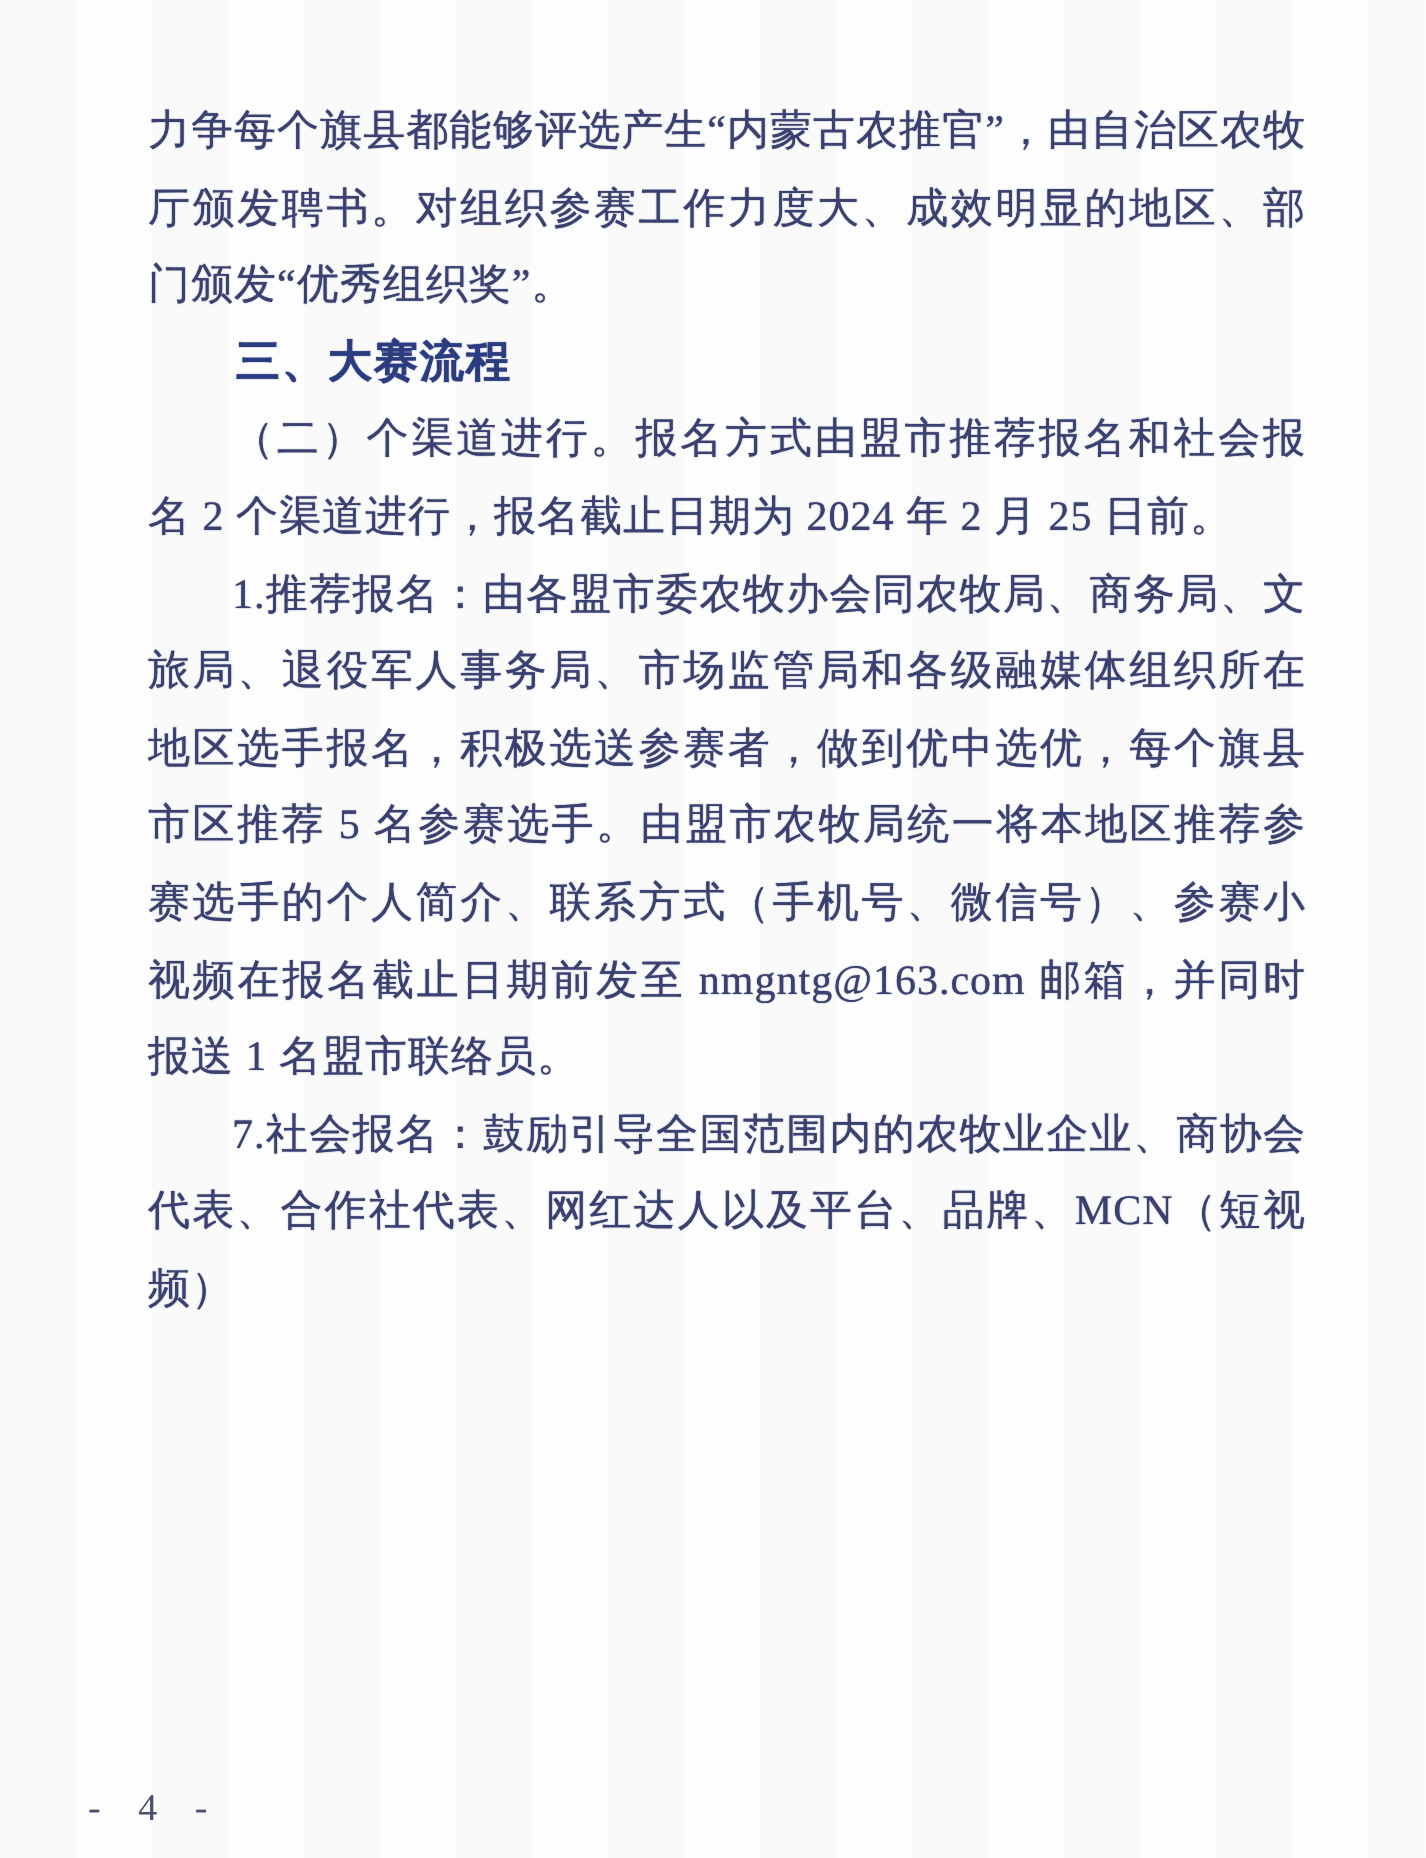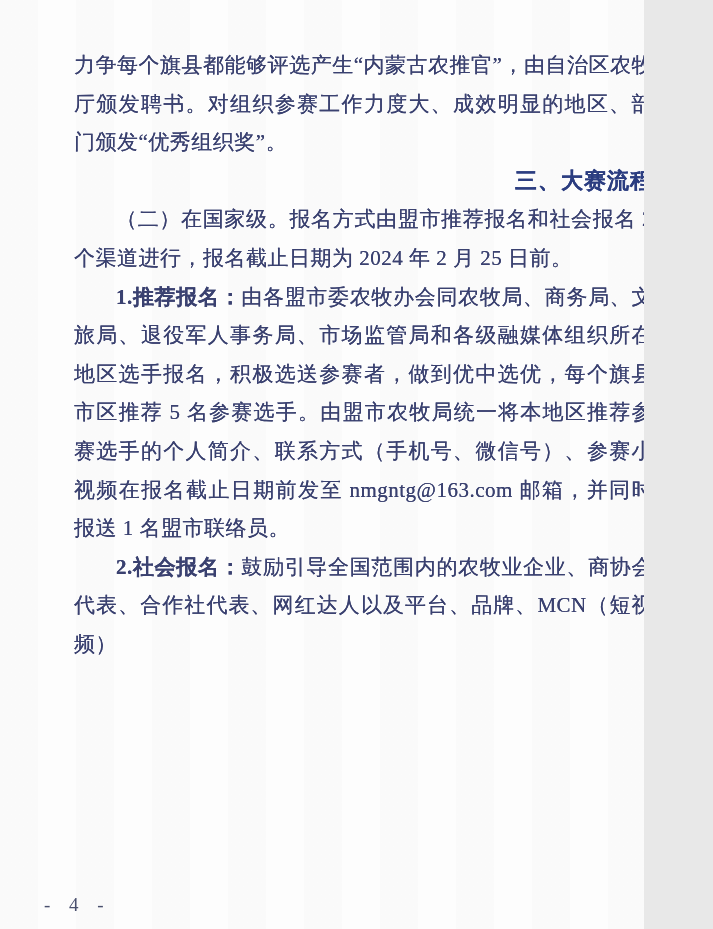--- a/index.html
+++ b/index.html
@@ -9,21 +9,21 @@
     --background:#fdfdfd;
   }
   html,body{margin:0;padding:0;}
   body{
     width:713px;height:929px;
     background:#e8e8e8;
     font-family:"Liberation Serif", serif;
   }
   .page{
     position:relative;
-    width:644px;height:929px;
+    width:713px;height:929px;
     background:var(--background);
     overflow:hidden;
   }
   
   .page::before{
     content:"";
     position:absolute;inset:0;
     background:repeating-linear-gradient(90deg,
       rgba(0,0,0,0.012) 0 38px,
       rgba(0,0,0,0) 38px 76px);
@@ -49,25 +49,25 @@
     text-indent:0;
   }
   .heading{
     margin:0;
     font-family:"Liberation Sans", sans-serif;
     font-weight:bold;
     font-size:22px;
     line-height:38.6px;
     color:var(--heading);
     text-indent:2em;
-    text-align:right;
+    text-align:left;
     letter-spacing:1px;
   }
   .bold-lead{
-    font-weight:bold;
+    font-weight:normal;
   }
   .footer{
     position:absolute;
     left:44px;
     bottom:13px;
     font-family:"Liberation Serif", serif;
     font-size:19px;
     letter-spacing:7px;
     color:var(--page-number);
   }
@@ -76,22 +76,22 @@
 <body>
 
 <div class="page">
   <div class="content">
 
     <p class="para no-indent">力争每个旗县都能够评选产生“内蒙古农推官”，由自治区农牧厅颁发聘书。对组织参赛工作力度大、成效明显的地区、部门颁发“优秀组织奖”。</p>
 
     <h3 class="heading">三、大赛流程</h3>
 
 
-    <p class="para"><span>（二）在国家级。</span><span>报名方式由盟市推荐报名和社会报名 2 个渠道进行，报名截止日期为 2024 年 2 月 25 日前。</span></p>
+    <p class="para"><span>（二）个渠道进行。</span><span>报名方式由盟市推荐报名和社会报名 2 个渠道进行，报名截止日期为 2024 年 2 月 25 日前。</span></p>
 
     <p class="para"><span class="bold-lead">1.推荐报名：</span><span>由各盟市委农牧办会同农牧局、商务局、文旅局、退役军人事务局、市场监管局和各级融媒体组织所在地区选手报名，积极选送参赛者，做到优中选优，每个旗县市区推荐 5 名参赛选手。由盟市农牧局统一将本地区推荐参赛选手的个人简介、联系方式（手机号、微信号）、参赛小视频在报名截止日期前发至 nmgntg@163.com 邮箱，并同时报送 1 名盟市联络员。</span></p>
 
-    <p class="para"><span class="bold-lead">2.社会报名：</span><span>鼓励引导全国范围内的农牧业企业、商协会代表、合作社代表、网红达人以及平台、品牌、MCN（短视频）</span></p>
+    <p class="para"><span class="bold-lead">7.社会报名：</span><span>鼓励引导全国范围内的农牧业企业、商协会代表、合作社代表、网红达人以及平台、品牌、MCN（短视频）</span></p>
 
   </div>
 
   <div class="footer">- 4 -</div>
 </div>
 
 </body></html>

